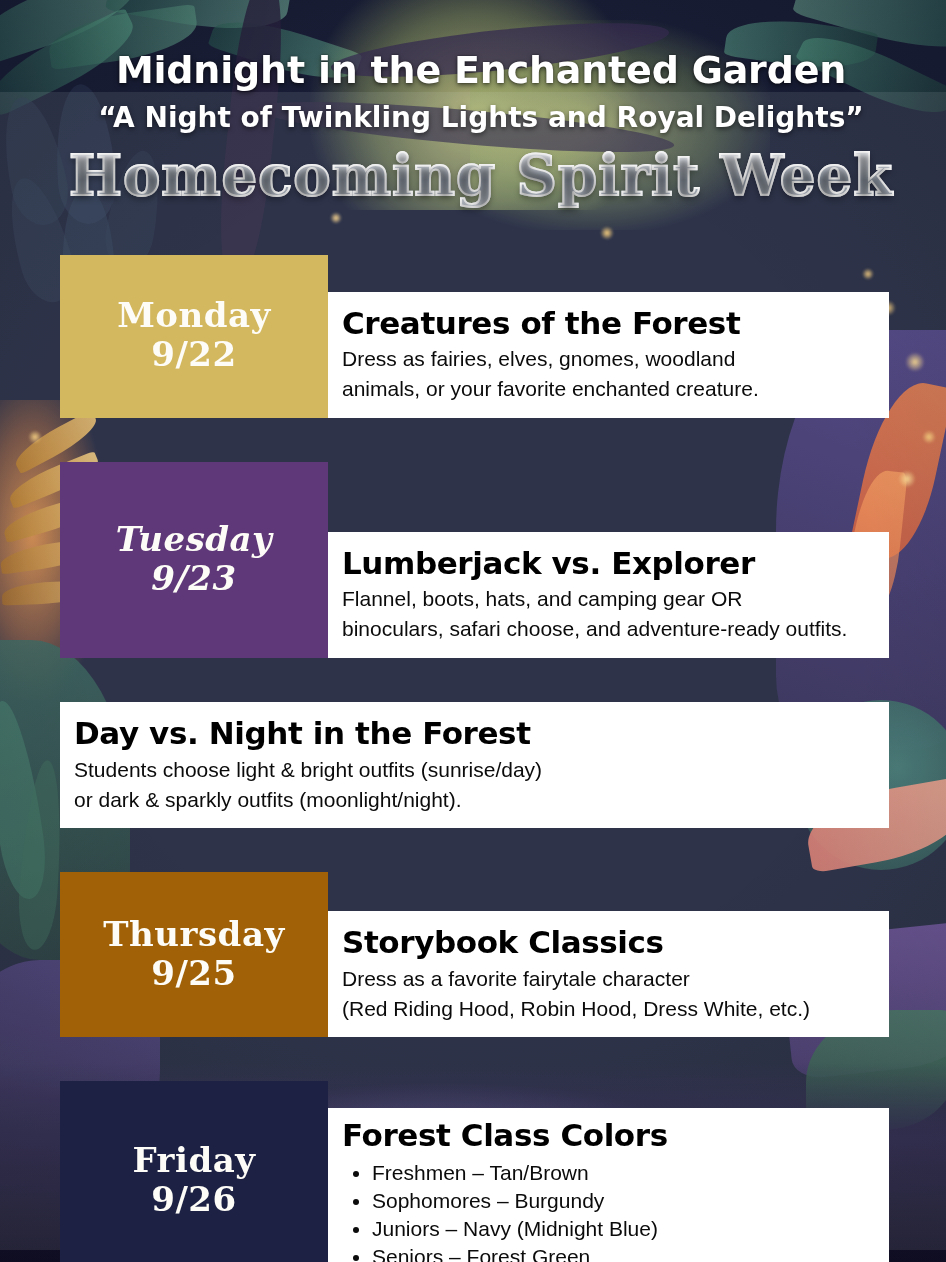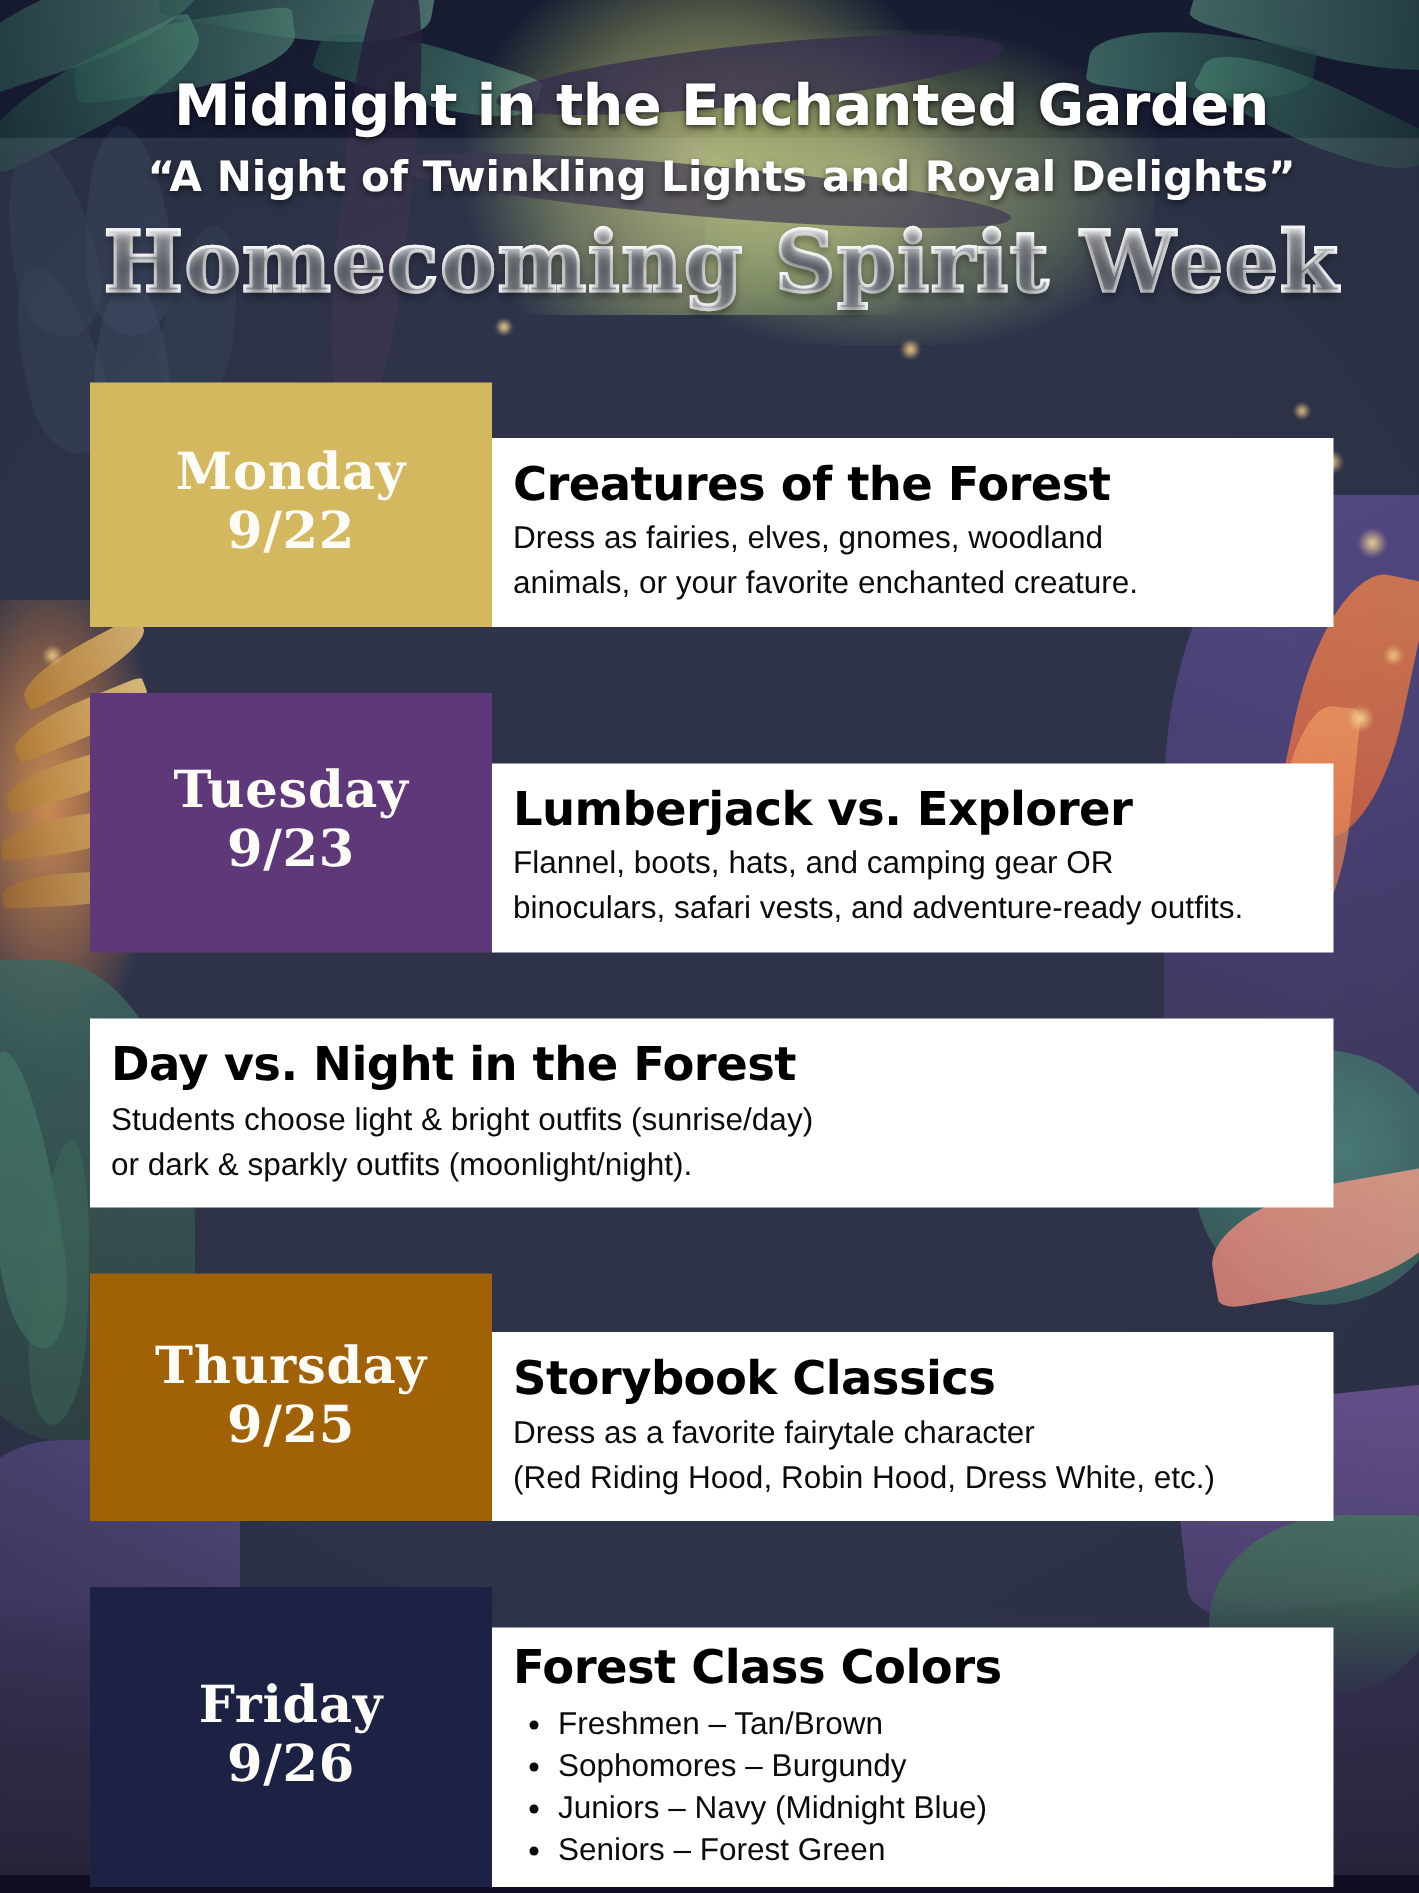--- a/index.html
+++ b/index.html
@@ -94,21 +94,21 @@
     margin:0;
     font-family:"Liberation Sans", sans-serif;
     font-size:21px;line-height:1.42;color:#0b0b0b;
   }
   .plist{margin:2px 0 0 0;padding-left:30px;list-style:disc;}
   .plist li{
     font-family:"Liberation Sans", sans-serif;
     font-size:21px;line-height:1.34;color:#0b0b0b;
   }
   .r-mon .daybox{height:163px;}
-  .r-tue .daybox{height:173px;}
+  .r-tue .daybox{height:196px;font-style:italic;}
   .r-wed .daybox{height:165px;}
   .r-thu .daybox{height:165px;}
   .r-fri .daybox{height:200px;}
   .r-fri .panel{padding-top:10px;padding-bottom:10px;}
 </style>
 </head>
 <body>
 
 <div class="poster">
 
@@ -200,21 +200,21 @@
     </div>
 
     <div class="row r-tue">
       <div class="daybox" style="background:#5e3878;">
         <div class="dayname">Tuesday</div>
         <div class="daydate">9/23</div>
       </div>
       <div class="panel">
         <p class="ptitle">Lumberjack vs. Explorer</p>
         <p class="pline">Flannel, boots, hats, and camping gear OR</p>
-        <p class="pline">binoculars, safari vests, and adventure-ready outfits.</p>
+        <p class="pline">binoculars, safari choose, and adventure-ready outfits.</p>
       </div>
     </div>
 
     <div class="row r-wed">
       <div class="panel">
         <p class="ptitle">Day vs. Night in the Forest</p>
         <p class="pline">Students choose light &amp; bright outfits (sunrise/day)</p>
         <p class="pline">or dark &amp; sparkly outfits (moonlight/night).</p>
       </div>
     </div>

